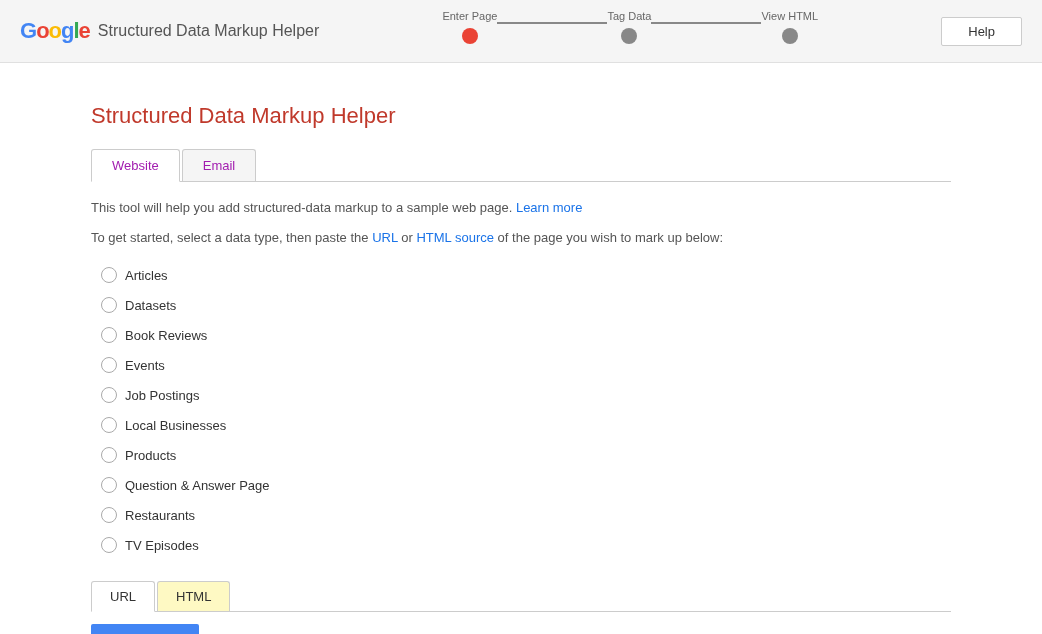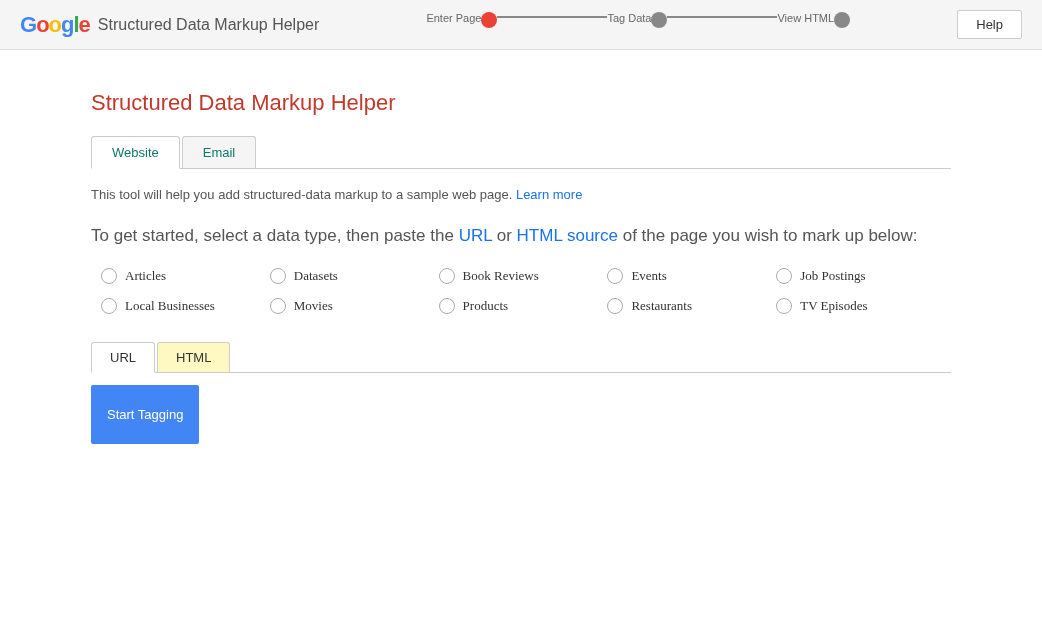--- a/index.html
+++ b/index.html
@@ -36,21 +36,22 @@
       font-weight: normal;
     }
     .progress-container {
       display: flex;
       align-items: flex-end;
       gap: 0;
       margin-bottom: 8px;
     }
     .step-wrapper {
       display: flex;
-      flex-direction: row;
+      flex-direction: column;
+      align-items: center;
     }
     .steps-row {
       display: flex;
       align-items: center;
     }
     .step-label {
       font-size: 11px;
       color: #666;
       margin-bottom: 6px;
       text-align: center;
@@ -68,21 +69,21 @@
       width: 110px;
       height: 2px;
       background: #888;
       margin-bottom: 8px;
     }
 
     
     .help-btn {
       border: 1px solid #ccc;
       background: #fff;
-      padding: 6px 18px;
+      padding: 6px 26px;
       font-size: 13px;
       color: #333;
       cursor: pointer;
       border-radius: 2px;
     }
 
     
     .main {
       max-width: 900px;
       margin: 40px auto;
@@ -101,61 +102,60 @@
       border-bottom: 1px solid #ccc;
       margin-bottom: 16px;
     }
     .tab {
       padding: 8px 20px;
       font-size: 13px;
       cursor: pointer;
       border: 1px solid #ccc;
       border-bottom: none;
       background: #f5f5f5;
-      color: #0f766e;
+      color: #a21caf;
       margin-right: 2px;
       border-radius: 3px 3px 0 0;
     }
     .tab.active {
       background: #fff;
       border-bottom: 1px solid #fff;
       margin-bottom: -1px;
       font-weight: normal;
     }
 
     
     .desc-text {
       color: #555;
       font-size: 13px;
-      margin-bottom: 18px;
+      margin-bottom: 10px;
       line-height: 1.5;
     }
     .desc-text a, .learn-more {
       color: #1a73e8;
       text-decoration: none;
     }
     .instruction-text {
       color: #555;
-      font-size: 17px;
+      font-size: 13px;
       margin-bottom: 20px;
       line-height: 1.5;
     }
     .highlight-link {
       color: #1a73e8;
       text-decoration: none;
     }
 
     
     .options-grid {
       display: grid;
-      grid-template-columns: repeat(5, 1fr);
+      grid-template-columns: repeat(1, 1fr);
       gap: 14px 4px;
       margin-bottom: 28px;
       padding: 0 10px;
-      font-family: Liberation Serif, serif;
     }
     .radio-option {
       display: flex;
       align-items: center;
       gap: 8px;
       font-size: 13px;
       color: #333;
       cursor: pointer;
     }
     .radio-circle {
@@ -299,25 +299,25 @@
       <div class="radio-circle"></div>
       <span>Job Postings</span>
     </label>
     <label class="radio-option">
       <div class="radio-circle"></div>
       <span>Local Businesses</span>
     </label>
 
     <label class="radio-option">
       <div class="radio-circle"></div>
-      <span>Movies</span>
-    </label>
-    <label class="radio-option">
-      <div class="radio-circle"></div>
       <span>Products</span>
+    </label>
+    <label class="radio-option">
+      <div class="radio-circle"></div>
+      <span>Question &amp; Answer Page</span>
     </label>
 
     <label class="radio-option">
       <div class="radio-circle"></div>
       <span>Restaurants</span>
     </label>
     <label class="radio-option">
       <div class="radio-circle"></div>
       <span>TV Episodes</span>
     </label>

